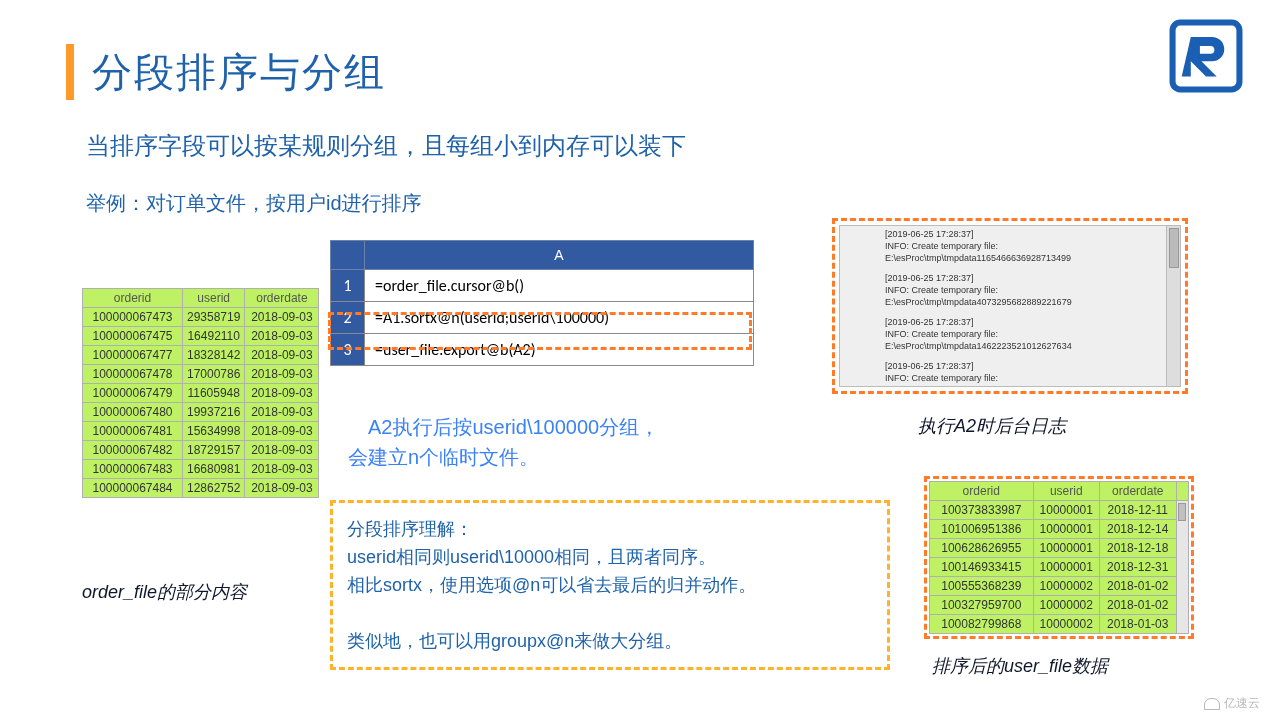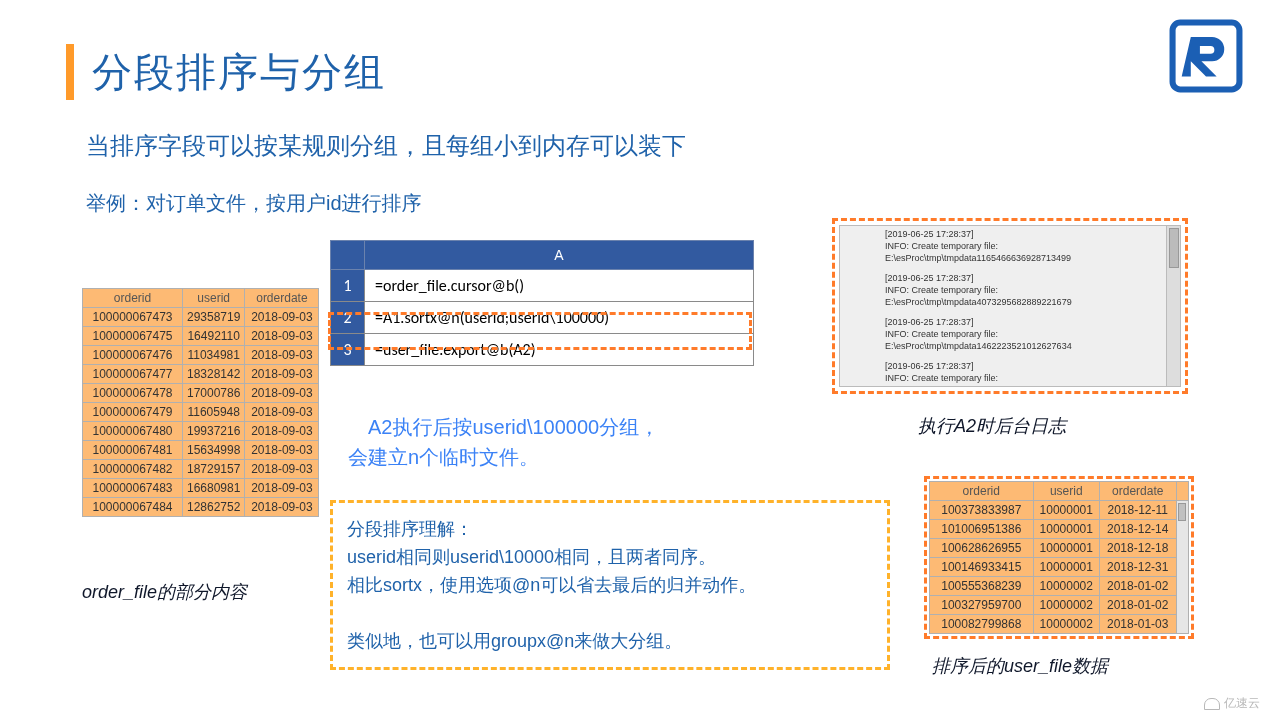--- a/index.html
+++ b/index.html
@@ -3,21 +3,21 @@
 <meta charset="utf-8">
 <style>
 * { box-sizing: border-box; margin: 0; padding: 0; }
 body { font-family: "Microsoft YaHei", Arial, sans-serif; background: #fff; width: 1280px; height: 720px; position: relative; }
 .logo { position: absolute; right: 36px; top: 18px; width: 76px; height: 76px; }
 .title-bar { position: absolute; left: 66px; top: 44px; display: flex; align-items: flex-end; }
 .title-bar-line { width: 8px; height: 56px; background: #ff9a2a; margin-right: 18px; }
 .title { font-size: 40px; color: #1f62aa; letter-spacing: 2px; font-weight: 400; }
 .subtitle { position: absolute; left: 86px; top: 130px; font-size: 24px; color: #1f62aa; }
 .example { position: absolute; left: 86px; top: 190px; font-size: 20px; color: #1f62aa; }
-.tbl { border-collapse: collapse; background: #fdba74; padding-left: 44px; }
+.tbl { border-collapse: collapse; background: #bef264; padding-left: 44px; }
 .tbl th, .tbl td { border: 1px solid #b0b0b0; font-size: 12px; padding: 2px 4px; text-align: center; color: #333; }
 .tbl th { font-weight: 400; color: #555; }
 .order-table { position: absolute; left: 82px; top: 288px; }
 .order-table td:nth-child(1){width:100px;} .order-table td:nth-child(2){width:62px;} .order-table td:nth-child(3){width:74px;}
 .cap { color: #0f172a; font-size: 18px; font-style: italic; }
 .cap1 { position: absolute; left: 82px; top: 580px; }
 .code-box { position: absolute; left: 330px; top: 240px; width: 424px; }
 .code-box table { width: 100%; border-collapse: collapse; }
 .code-box th { background: #325aa0; color: #fff; font-size: 14px; font-weight: 400; text-align: center; padding: 6px; border: 1px solid #6b82ad; }
 .code-box th.r { width: 34px; }
@@ -69,25 +69,20 @@
         <td>100000067473</td>
         <td>29358719</td>
         <td>2018-09-03</td>
       </tr>
   <tr>
         <td>100000067475</td>
         <td>16492110</td>
         <td>2018-09-03</td>
       </tr>
   <tr>
-        <td>100000067476</td>
-        <td>11034981</td>
-        <td>2018-09-03</td>
-      </tr>
-  <tr>
         <td>100000067477</td>
         <td>18328142</td>
         <td>2018-09-03</td>
       </tr>
   <tr>
         <td>100000067478</td>
         <td>17000786</td>
         <td>2018-09-03</td>
       </tr>
   <tr>

